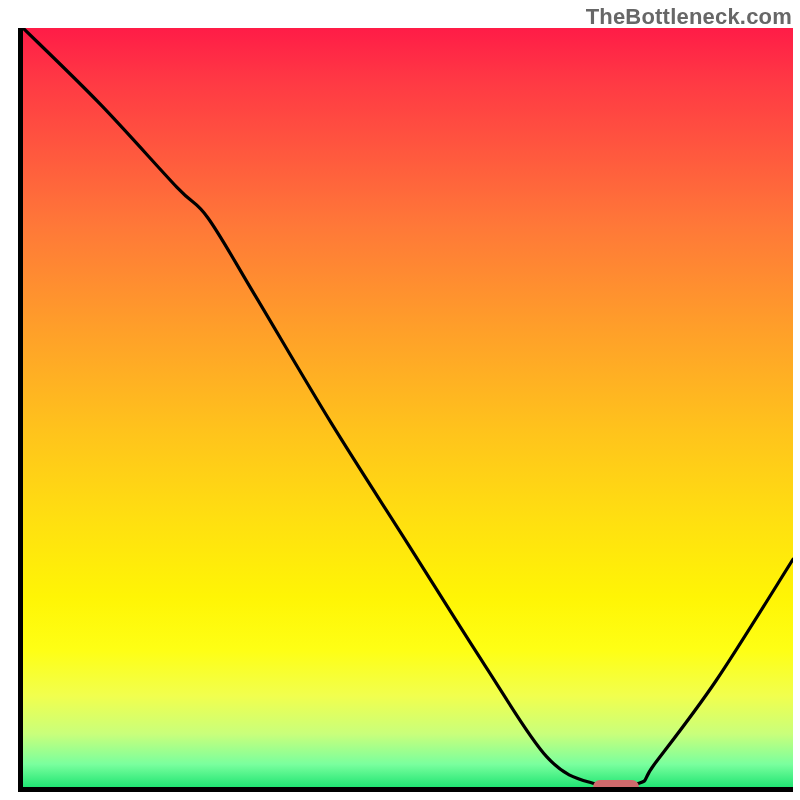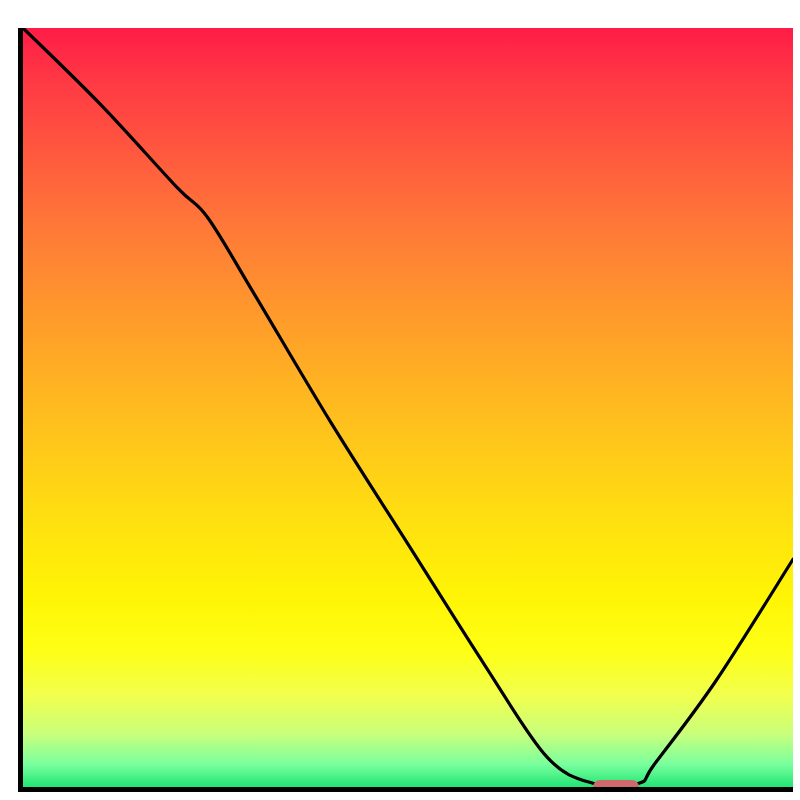--- a/index.html
+++ b/index.html
@@ -65,20 +65,21 @@
     position: absolute;
     height: 14px;
     border-radius: 7px;
     background: #cf6a6c;
   }
 </style>
 </head>
 <body>
 <div class="frame">
 
+  <div class="watermark">TheBottleneck.com</div>
 
   <div class="plot-area">
     <div class="gradient-bg"></div>
 
     <svg class="curve" viewBox="0 0 770 759" preserveAspectRatio="none">
       <path id="curve-path" fill="none" stroke="#000" stroke-width="3.2" stroke-linejoin="round" stroke-linecap="round" d="M 0.00 0.00 C 12.83 12.65 51.33 49.33 77.00 75.90 C 102.67 102.46 136.03 140.41 154.00 159.39 C 171.97 178.36 171.97 172.04 184.80 189.75 C 197.63 207.46 210.47 231.49 231.00 265.65 C 251.53 299.80 282.33 352.94 308.00 394.68 C 333.67 436.43 359.33 475.64 385.00 516.12 C 410.67 556.60 438.90 602.14 462.00 637.56 C 485.10 672.98 505.63 709.03 523.60 728.64 C 541.57 748.25 554.40 750.78 569.80 755.21 C 585.20 759.63 605.73 758.37 616.00 755.21 C 626.27 752.04 618.57 753.31 631.40 736.23 C 644.23 719.15 669.90 686.89 693.00 652.74 C 716.10 618.59 757.17 551.54 770.00 531.30 "></path>
     </svg>
 
     <div class="marker" id="marker" style="left: 569.8px; width: 46.2px; bottom: -7px; background: rgb(207, 106, 108);"></div>
   </div>

